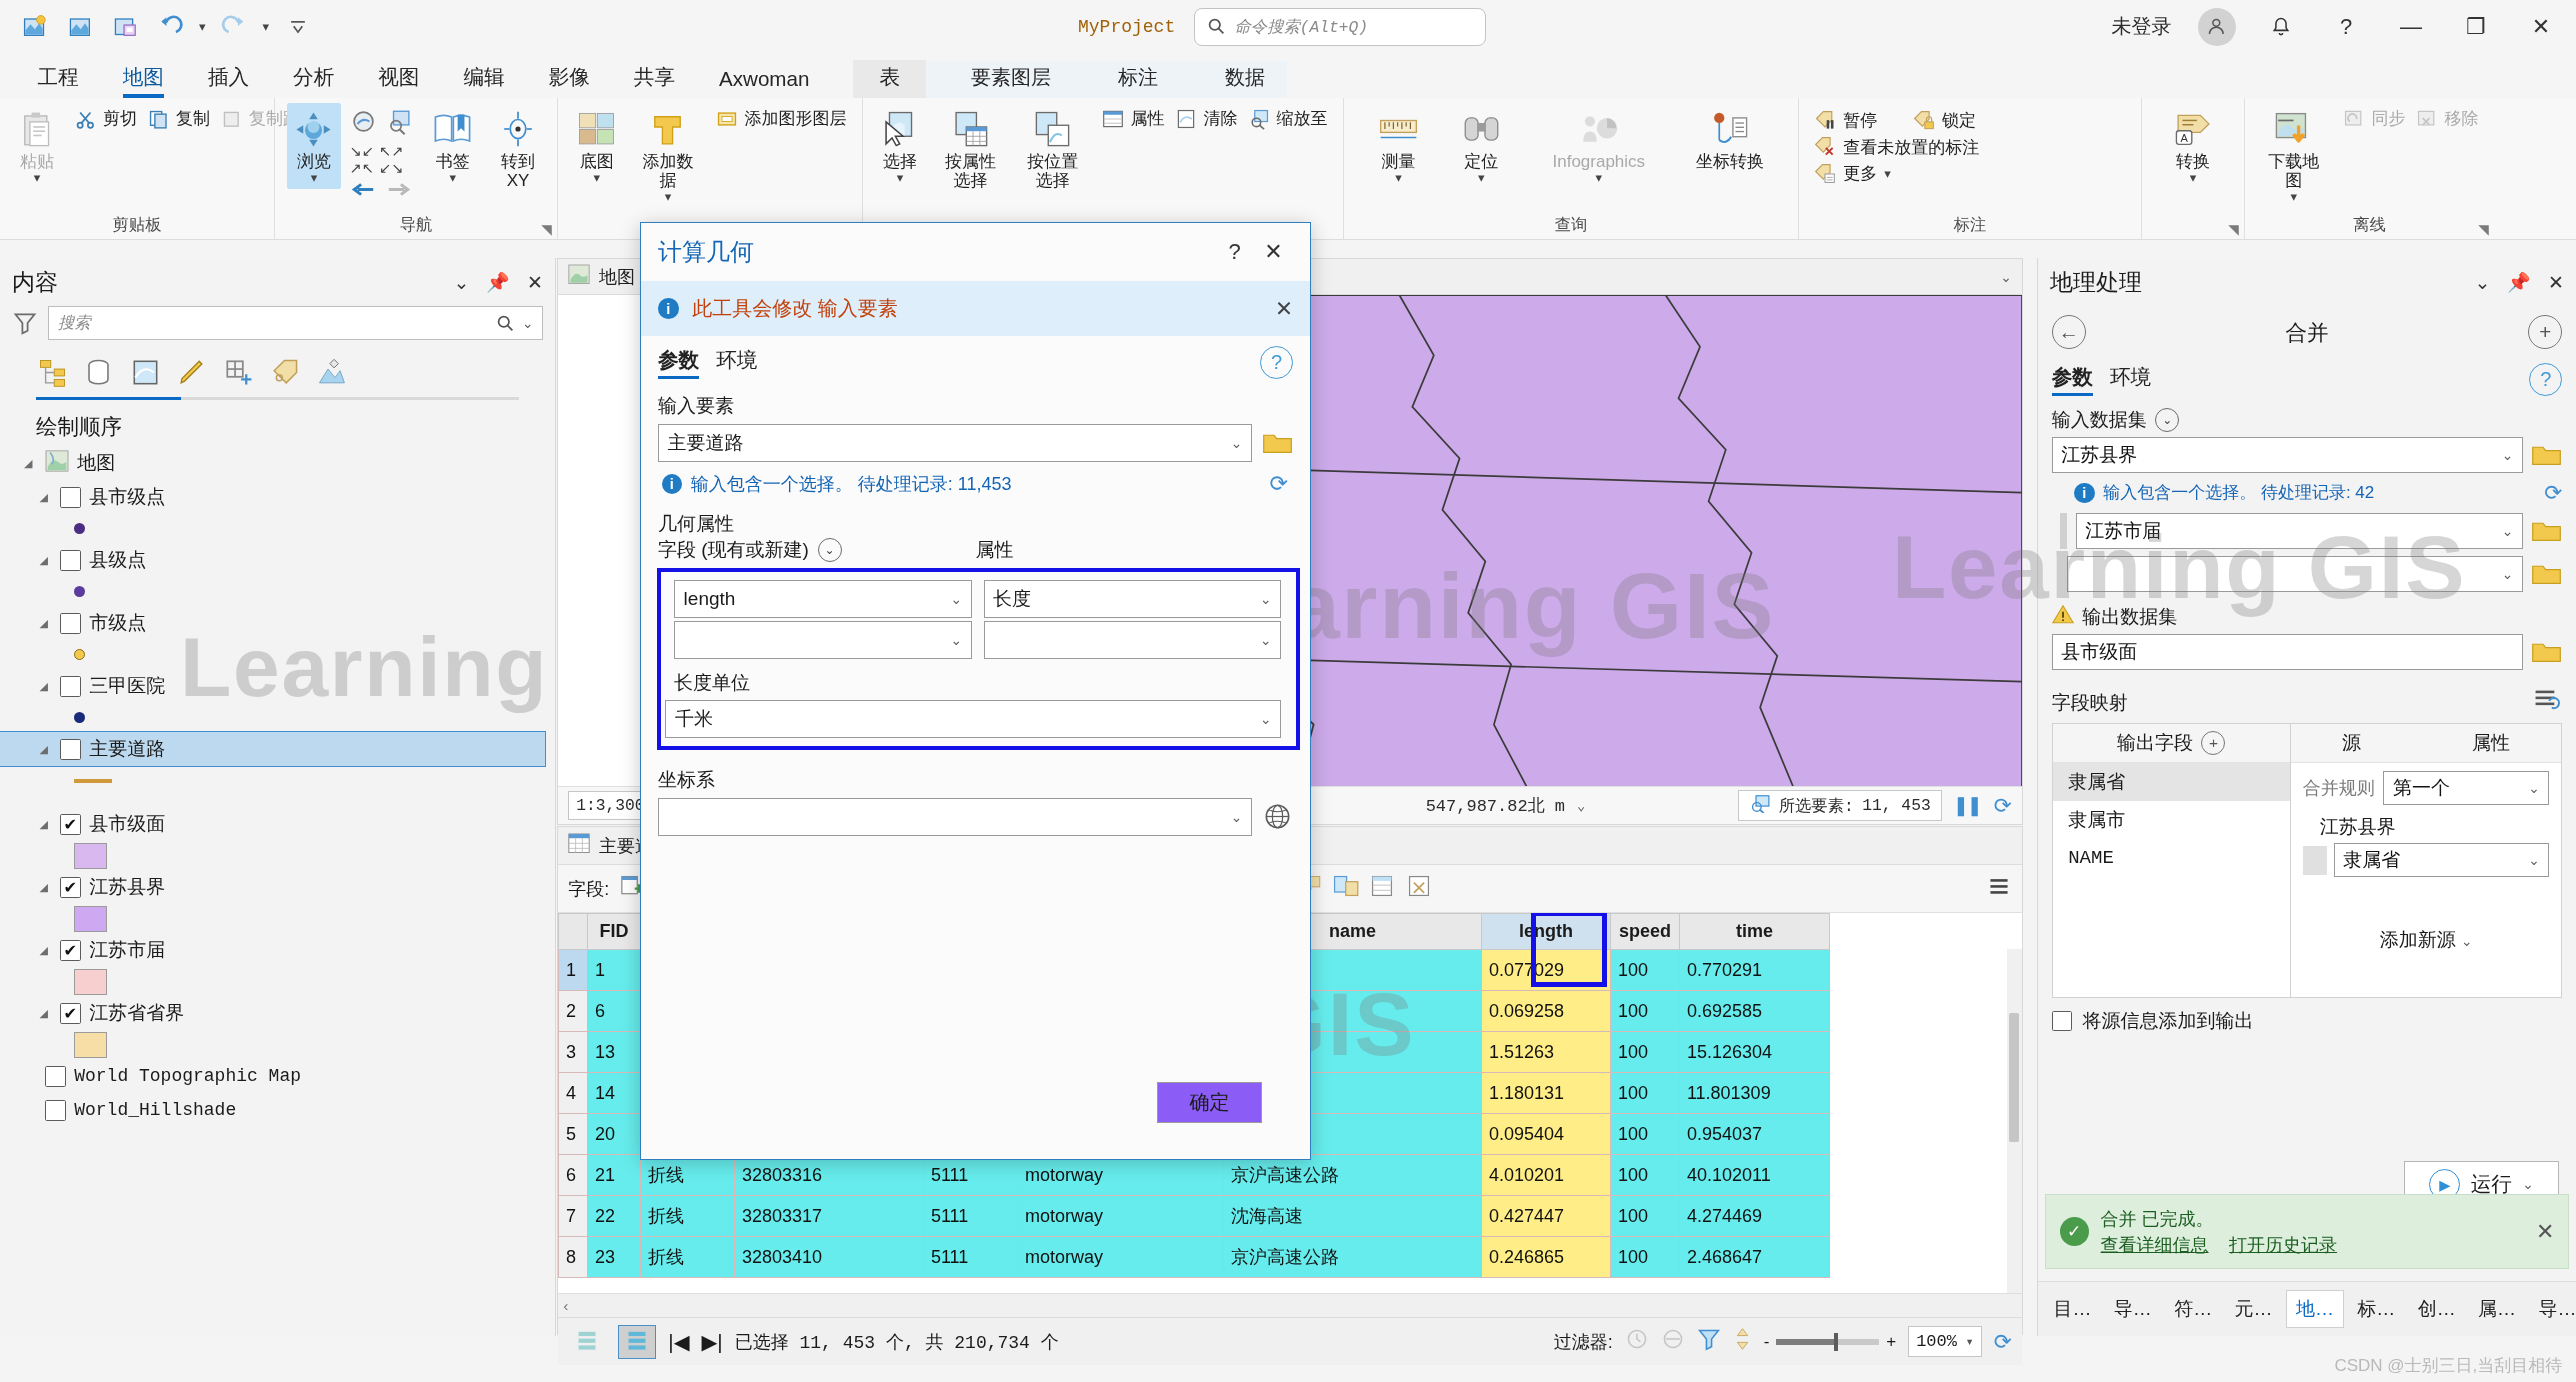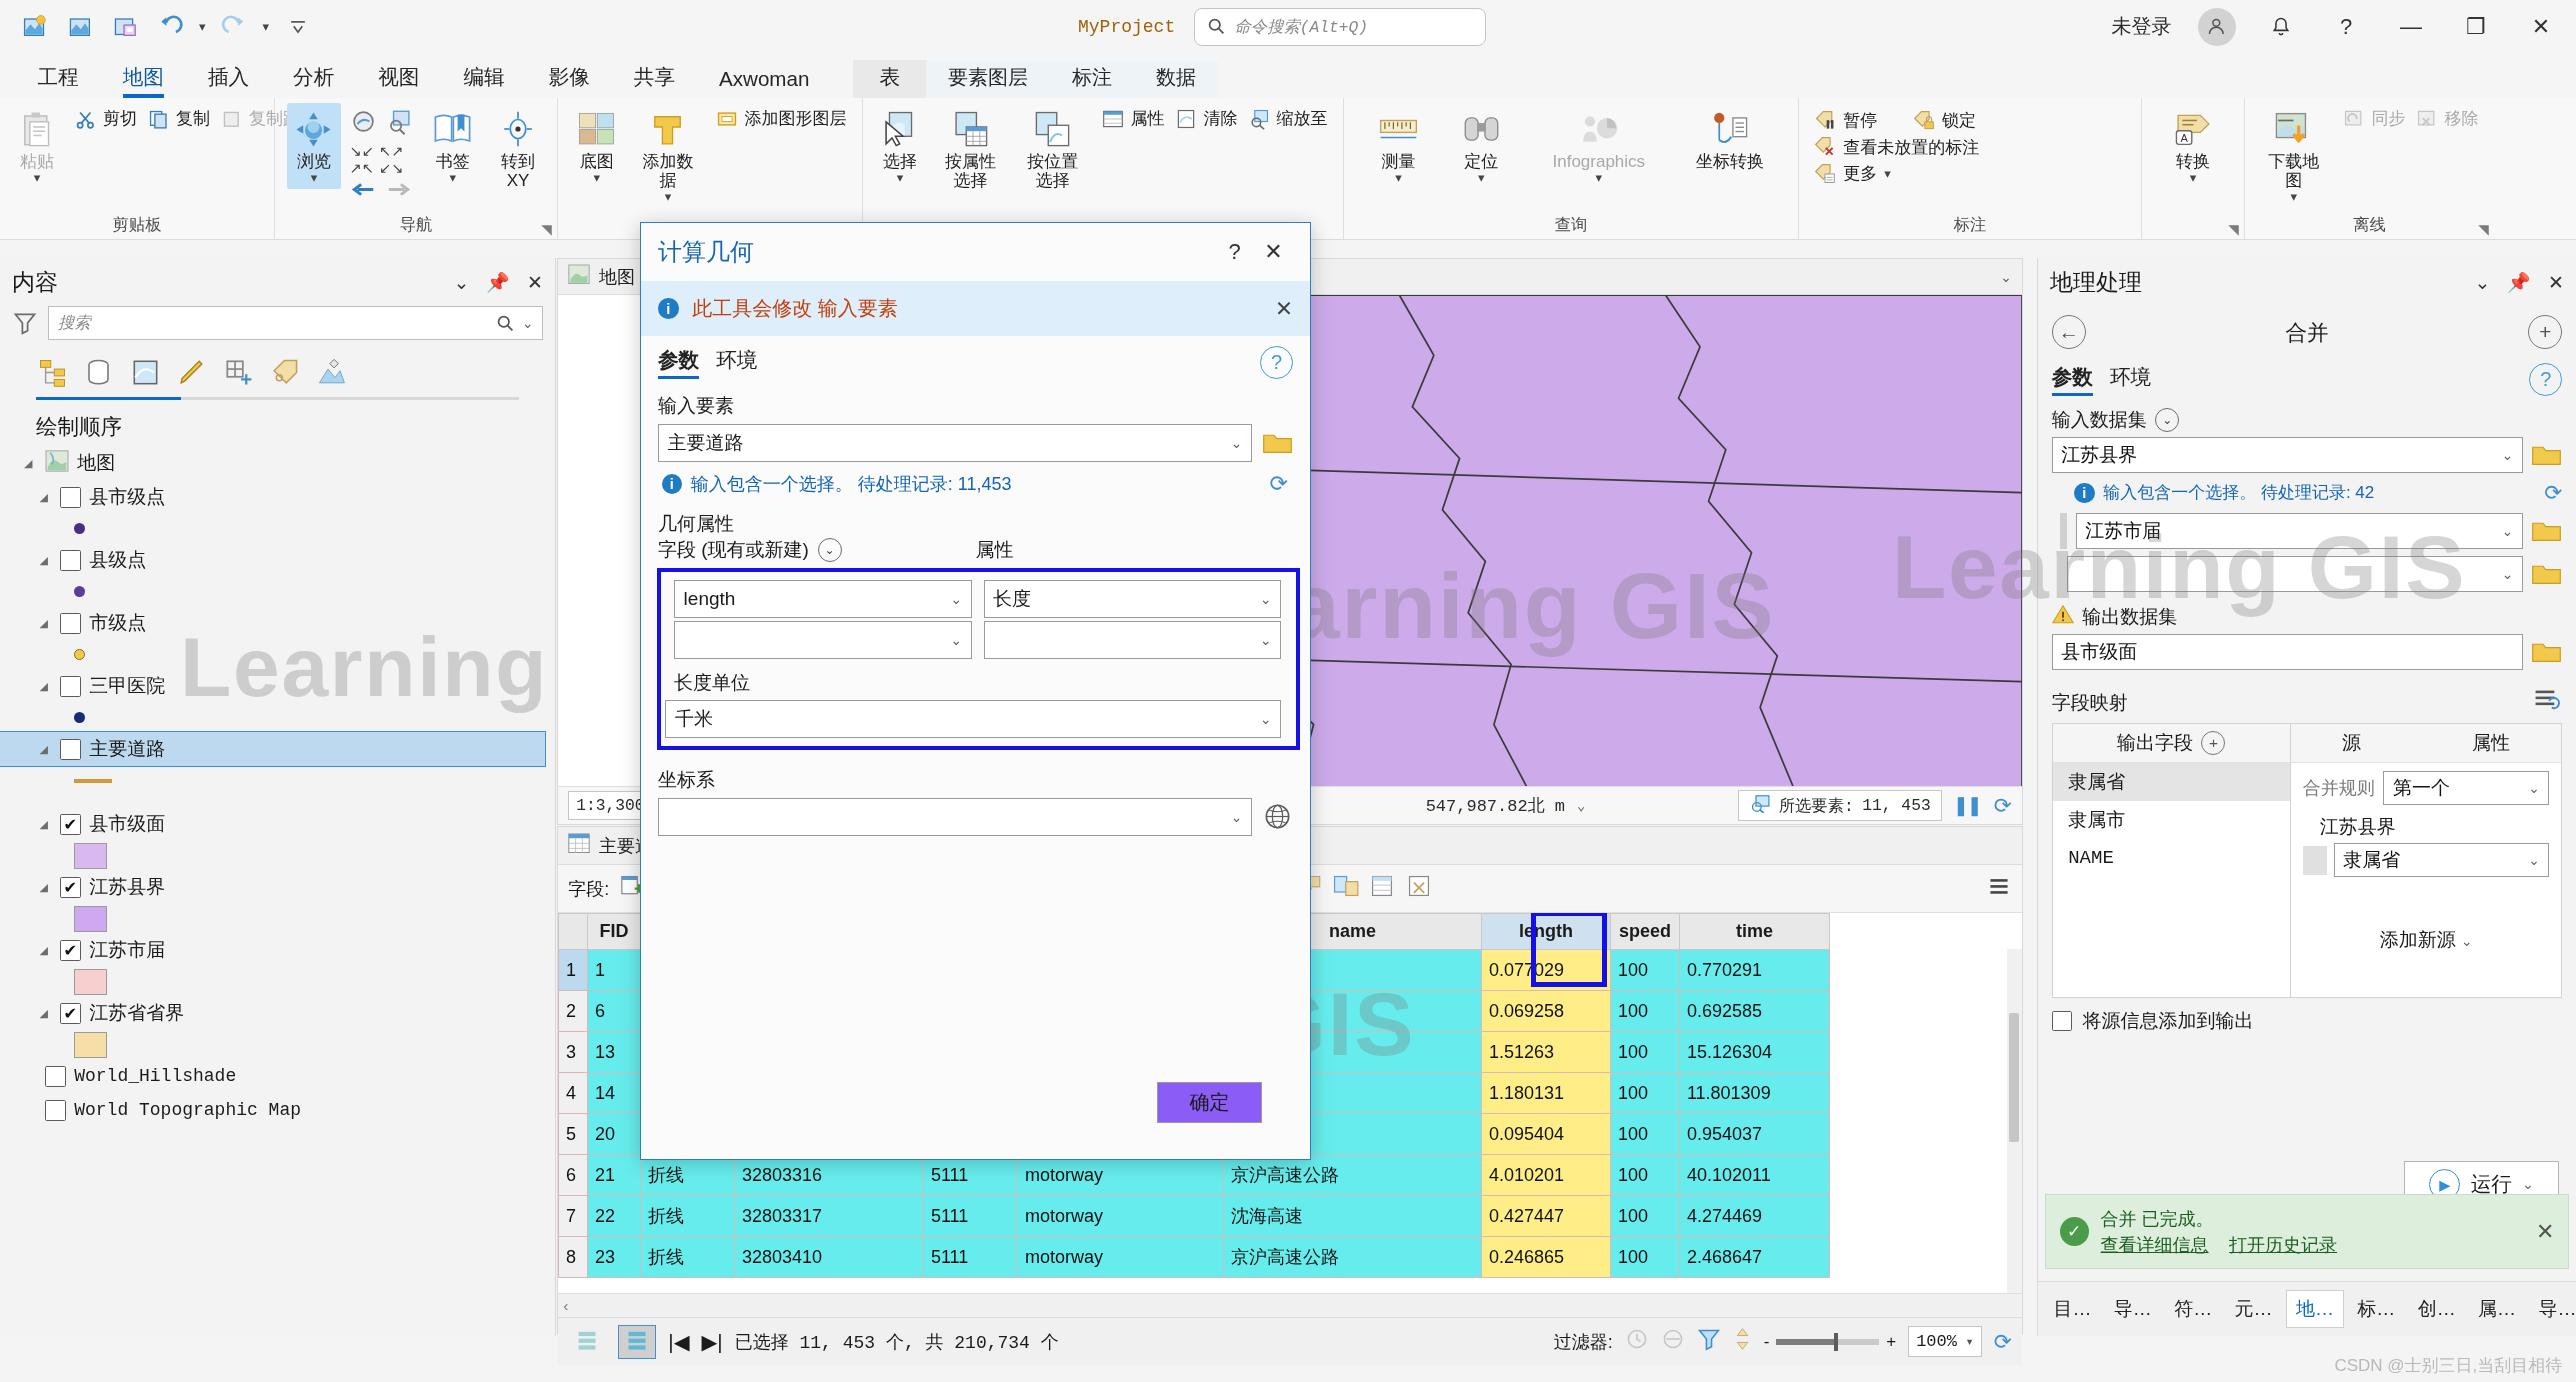--- a/index.html
+++ b/index.html
@@ -33,21 +33,21 @@
 
   
   .ribbon-tabs { position:absolute; left:0; top:53px; width:2576px; height:45px;
      background:#f5f5f5; display:flex; align-items:flex-end; padding-left:15.5px; }
   .rtab { padding:3.4px 22px 6.9px 22px; font-size:20.6px; color:#262626; position:relative; white-space:nowrap;}
   .rtab.active { color:#0d5a9e; }
   .rtab.active::after { content:""; position:absolute; left:22px; right:22px; bottom:0; height:4.3px; background:#0a69c4; }
   .ctx-group { display:flex; align-items:flex-end; margin-left:22px; }
   .ctx-head { padding:3.4px 26px 6.9px 26px; font-size:20.6px; color:#262626; background:#e9e9e9; }
   .ctx-sub { display:flex; background:#eef3f8; }
-  .ctx-sub .rtab { font-size:20px; }
+  .ctx-sub .rtab { font-size:20px;margin-left:23px; }
 
   
   .ribbon { position:absolute; left:0; top:98px; width:2576px; height:142px; background:#f8f8f8;
      border-bottom:0.9px solid #dcdcdc; display:flex; }
   .rgroup { position:relative; height:142px; display:flex; flex-direction:column;
      justify-content:space-between; padding:5.2px 12px 0 12px; border-right:0.9px solid #dfdfdf; }
   .rgroup-body { display:flex; align-items:flex-start; gap:8.6px; flex:1; }
   .rgroup-label { text-align:center; font-size:16.3px; color:#4a4a4a; padding-bottom:4.3px; }
   .bigbtn { width:auto; min-width:50px; display:flex; flex-direction:column; align-items:center;
      padding:3.4px 6.9px; font-size:17px; color:#222; line-height:1.12; text-align:center; }
@@ -870,25 +870,25 @@
       <span class="tri">◢</span>
       <span class="cbx">✔</span>
       <span>江苏省省界</span>
     </div>
     <div class="swatch-row">
         <span class="sw-sq" style="background:#f7dda6"></span>
       </div>
 
     <div class="toc-plain">
       <span class="cbx"></span>
-      <span>World_Hillshade</span>
+      <span>World Topographic Map</span>
     </div>
     <div class="toc-plain">
       <span class="cbx"></span>
-      <span>World Topographic Map</span>
+      <span>World_Hillshade</span>
     </div>
 
     <div class="watermark" style="left:180px; top:361px; font-size:84px; white-space:nowrap;">Learning GIS</div>
   </div>
 
   <div class="mapwrap">
     <div class="maptab">
       <span><svg width="22" height="20.6" viewBox="0 0 26 24">
             <rect x="1" y="1" width="24" height="22" fill="#dfe9d8" stroke="#9b9b9b"></rect>
             <path d="M3 18 q6 -10 11 -5 q4 4 9 0 v9 h-20 z" fill="#9fd0a8"></path>

